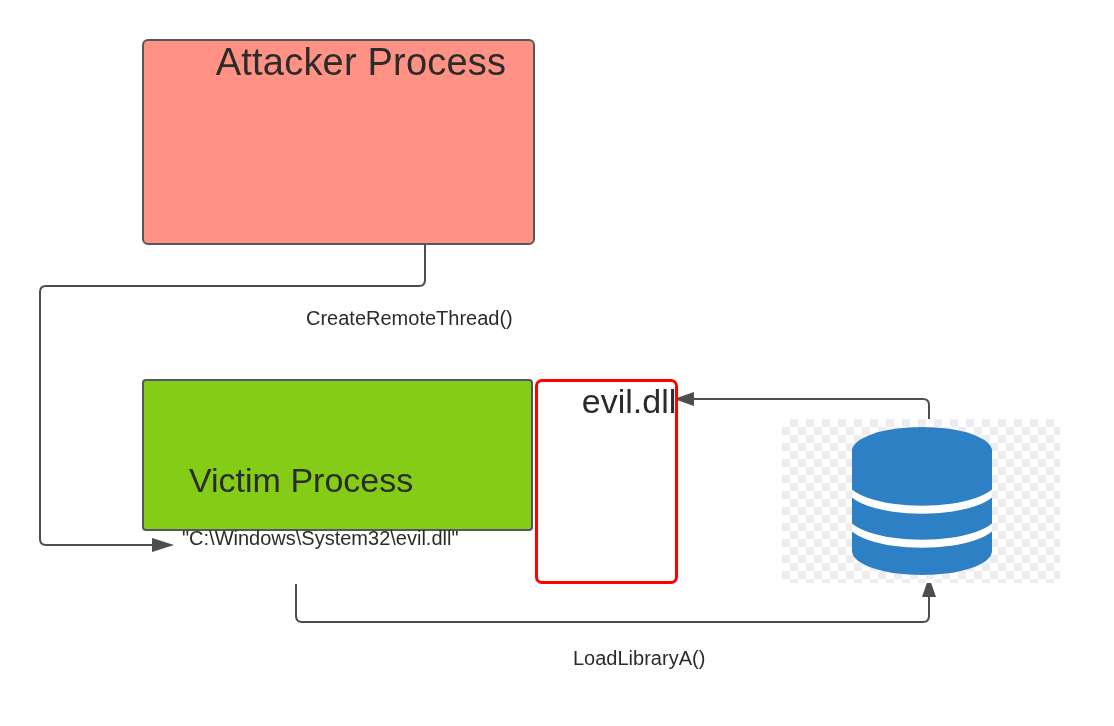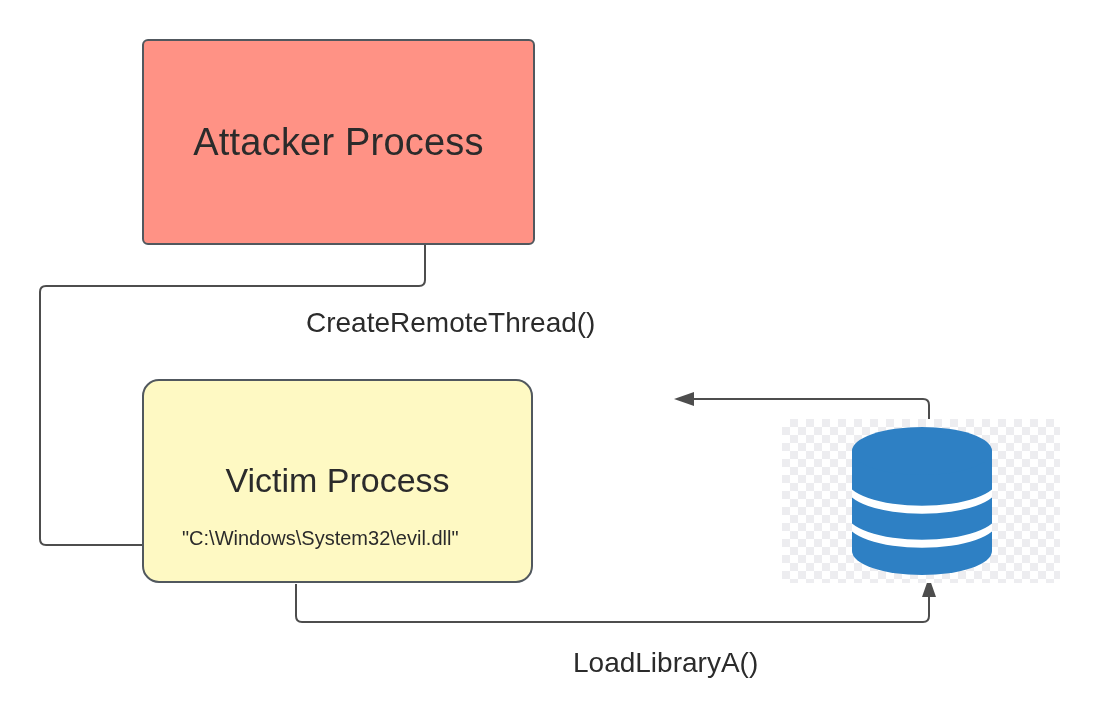--- a/index.html
+++ b/index.html
@@ -14,45 +14,45 @@
     position: relative;
     width: 1114px;
     height: 726px;
     background: #ffffff;
     overflow: hidden;
   }
   .node {
     position: absolute;
     box-sizing: border-box;
     display: flex;
-    align-items: center;
     justify-content: center;
+    padding-left: 45px;
   }
   #attacker-process {
     left: 142px;
     top: 39px;
     width: 393px;
     height: 206px;
     background: #FF9285;
     border: 2px solid #51585E;
     border-radius: 6px;
   }
   #attacker-process .node-label {
     font-size: 38px;
     color: #2B2B2B;
     letter-spacing: 0.2px;
   }
   #victim-process {
     left: 142px;
     top: 379px;
     width: 391px;
-    height: 204px;
-    background: #fef9c3;
+    height: 152px;
+    background: #84cc16;
     border: 2px solid #51585E;
-    border-radius: 17px;
+    border-radius: 4px;
     flex-direction: column;
     justify-content: flex-start;
   }
   #victim-process .node-label {
     font-size: 34px;
     color: #2B2B2B;
     margin-top: 80px;
   }
   #victim-path-text {
     position: absolute;
@@ -91,21 +91,21 @@
   }
   #database-icon {
     position: absolute;
     left: 70px;
     top: 8px;
     width: 140px;
     height: 148px;
   }
   .edge-label {
     position: absolute;
-    font-size: 28px;
+    font-size: 20px;
     color: #2B2B2B;
     white-space: nowrap;
   }
   #label-create-remote-thread { left: 306px; top: 307px; }
   #label-load-library { left: 533px; top: 647px; margin-left: 40px; }
   svg.edges {
     position: absolute;
     left: 0;
     top: 0;
     width: 1114px;
@@ -141,20 +141,23 @@
   <div class="node" id="attacker-process">
     <span class="node-label">Attacker Process</span>
   </div>
 
   <div class="node" id="victim-process">
     <span class="node-label">Victim Process</span>
   </div>
 
   <div id="victim-path-text">"C:\Windows\System32\evil.dll"</div>
 
+  <div class="node" id="evil-dll">
+    <span class="node-label">evil.dll</span>
+  </div>
 
   <div id="database-node">
     <svg id="database-icon" viewBox="0 0 140 148">
       <defs>
         <clipPath id="dbclip">
           <path d="M 0,24 L 0,124 A 70,24 0 0 0 140,124 L 140,24 Z"></path>
         </clipPath>
       </defs>
 
       <path d="M 0,24 L 0,124 A 70,24 0 0 0 140,124 L 140,24 Z" fill="#2E80C4"></path>

